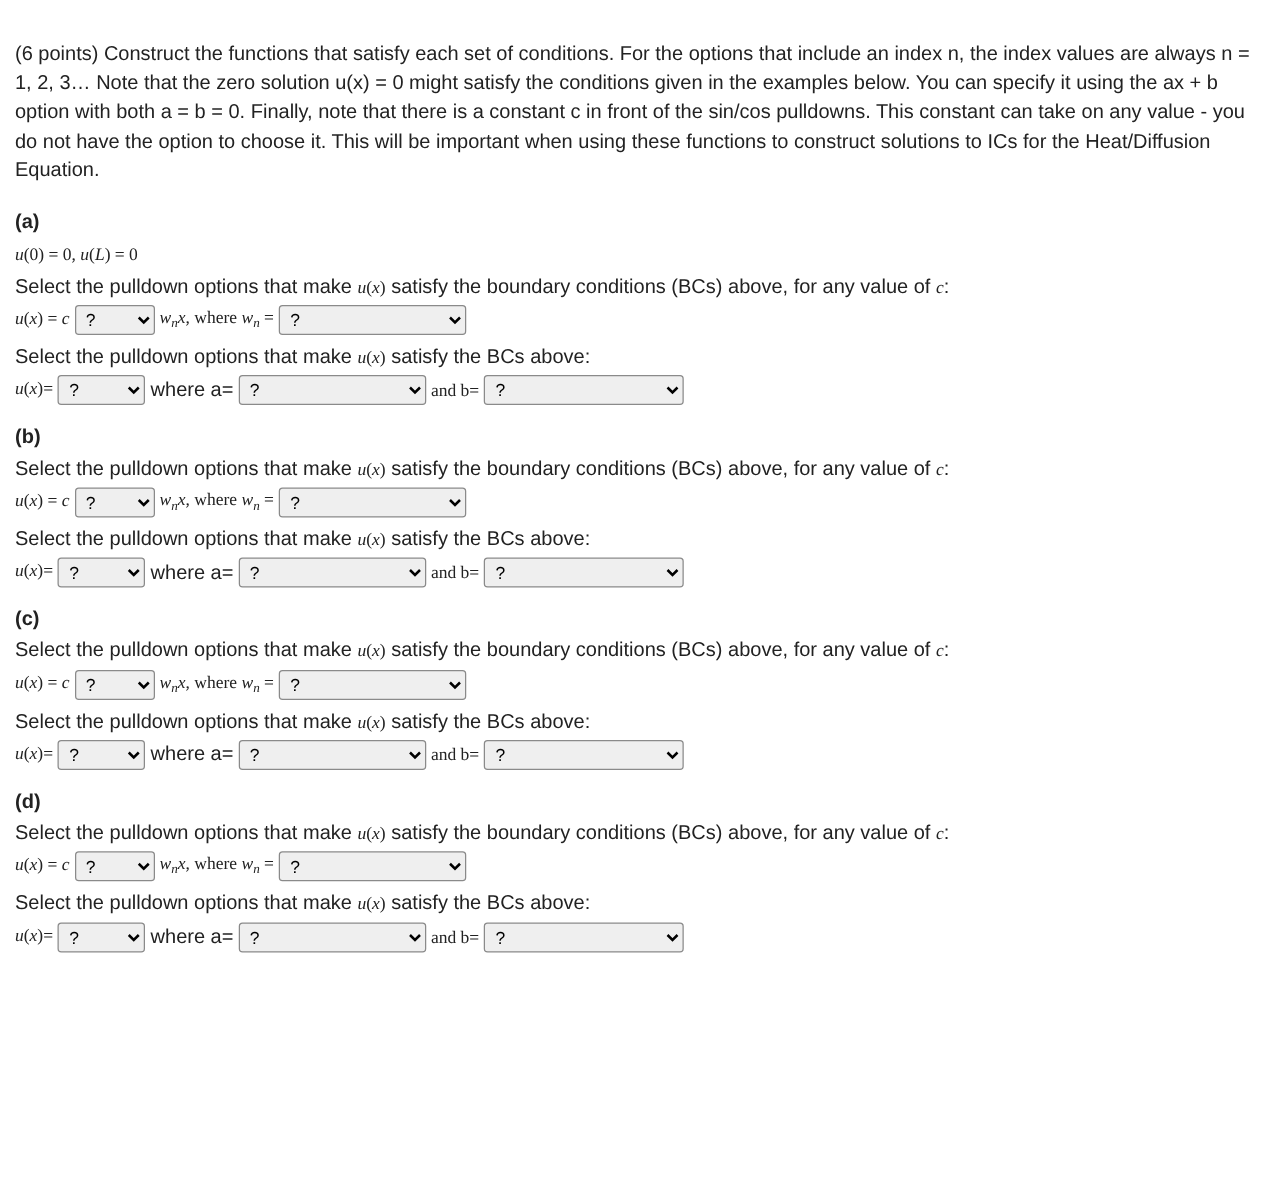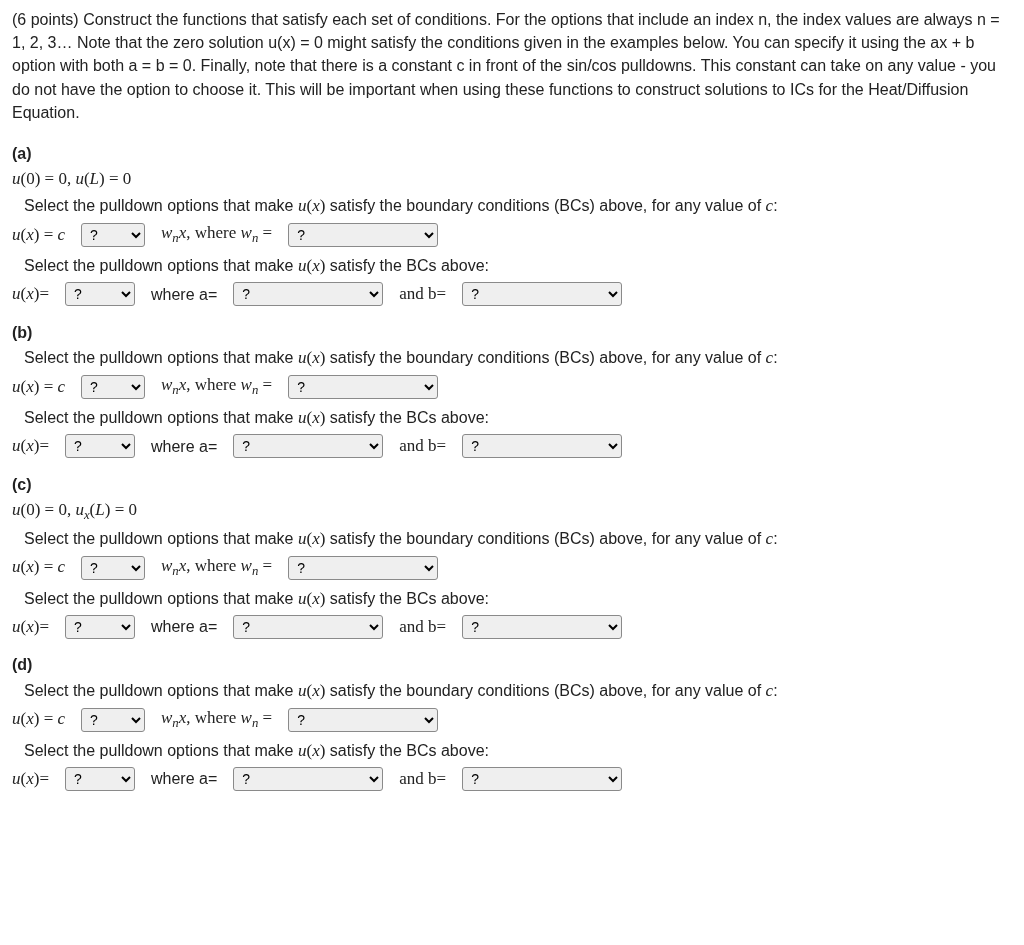--- a/index.html
+++ b/index.html
@@ -8,48 +8,49 @@
     color: #222;
     margin: 0;
     padding: 8px 12px 20px 12px;
     line-height: 1.45;
     background: #fff;
     width: 1024px;
     box-sizing: border-box;
   }
   .intro {
     margin-bottom: 18px;
+    margin-top: 24px;
   }
   .part {
     margin-top: 14px;
     margin-bottom: 6px;
   }
   .part-label {
     font-weight: bold;
   }
   .bc-line {
     font-family: "Times New Roman", Times, serif;
     font-style: italic;
     font-size: 17px;
     margin: 2px 0 2px 0;
   }
   .prompt {
-    margin: 2px 12px;
+    margin: 2px 0;
   }
   .row {
     display: flex;
     align-items: center;
     flex-wrap: wrap;
-    gap: 16px;
+    gap: 4px;
     margin: 3px 0 6px 0;
   }
   .math {
     font-family: "Times New Roman", Times, serif;
     font-style: italic;
-    font-size: 17px;
+    font-size: 14px;
     white-space: nowrap;
   }
   .math .rm { font-style: normal; }
   .sub { font-size: 0.75em; vertical-align: sub; font-style: italic; }
   select {
     font-family: Arial, Helvetica, sans-serif;
     font-size: 14px;
     background: #efefef;
     border: 1px solid #8a8a8a;
     border-radius: 3px;
@@ -113,23 +114,20 @@
     <select class="w-ax"><option>?</option></select>
     <span><span>where a=</span></span>
     <select class="w-a"><option>?</option></select>
     <span><span class="math"><span class="rm">and b=</span></span></span>
     <select class="w-b"><option>?</option></select>
   </div>
 </div>
 
 <div class="part">
   <div class="part-label">(c)</div>
-  <div class="bc-line">
-    <span class="math">u<span class="rm">(0) = 0, </span>u<span class="sub">x</span><span class="rm">(</span>L<span class="rm">) = 0</span></span>
-  </div>
   <div class="prompt">
     <span>Select the pulldown options that make </span><span class="math">u<span class="rm">(</span>x<span class="rm">)</span></span><span> satisfy the boundary conditions (BCs) above, for any value of </span><span class="math">c</span><span>:</span>
   </div>
   <div class="row">
     <span class="math">u<span class="rm">(</span>x<span class="rm">) = </span>c</span>
     <select class="w-func"><option>?</option></select>
     <span class="math">w<span class="sub">n</span>x<span class="rm">, where </span>w<span class="sub">n</span> <span class="rm">=</span></span>
     <select class="w-wn"><option>?</option></select>
   </div>
   <div class="prompt">

